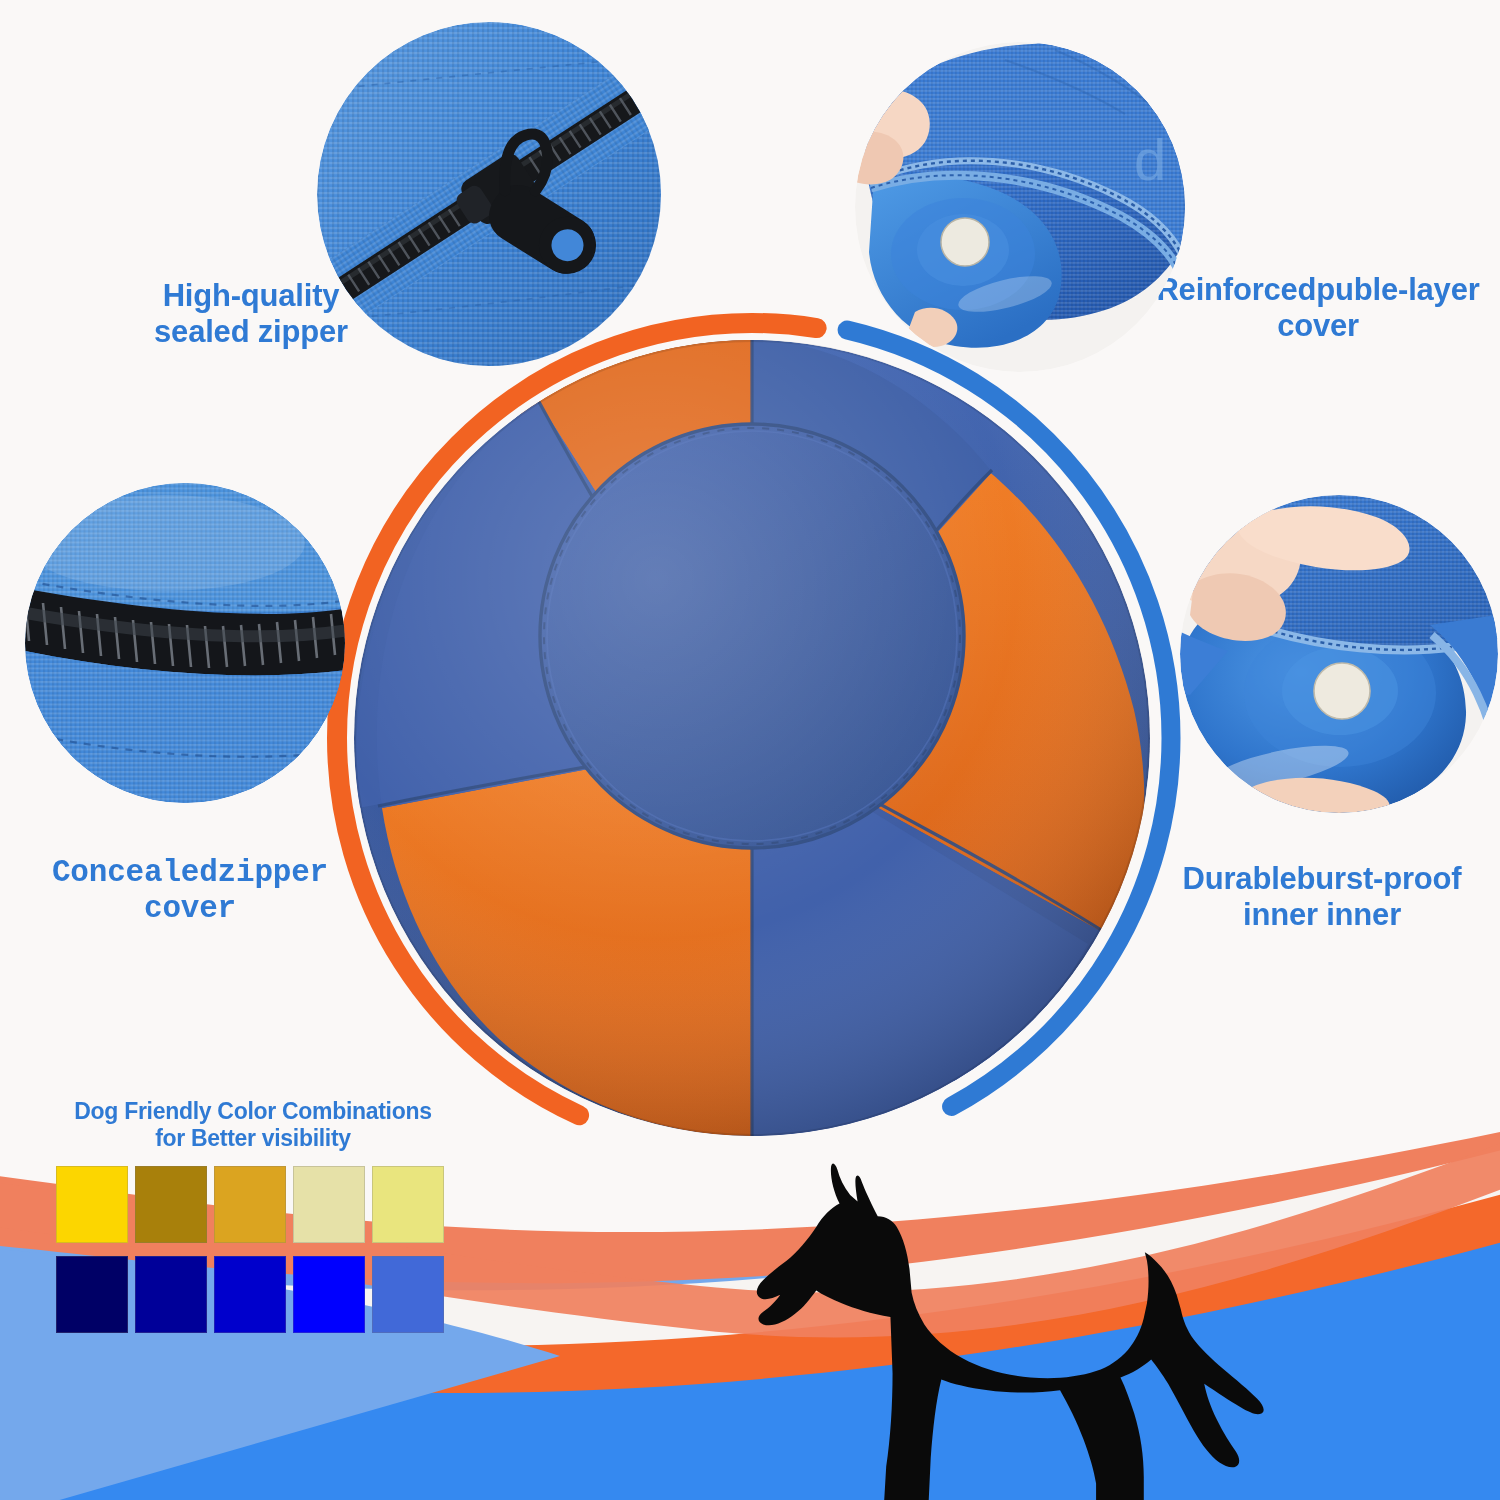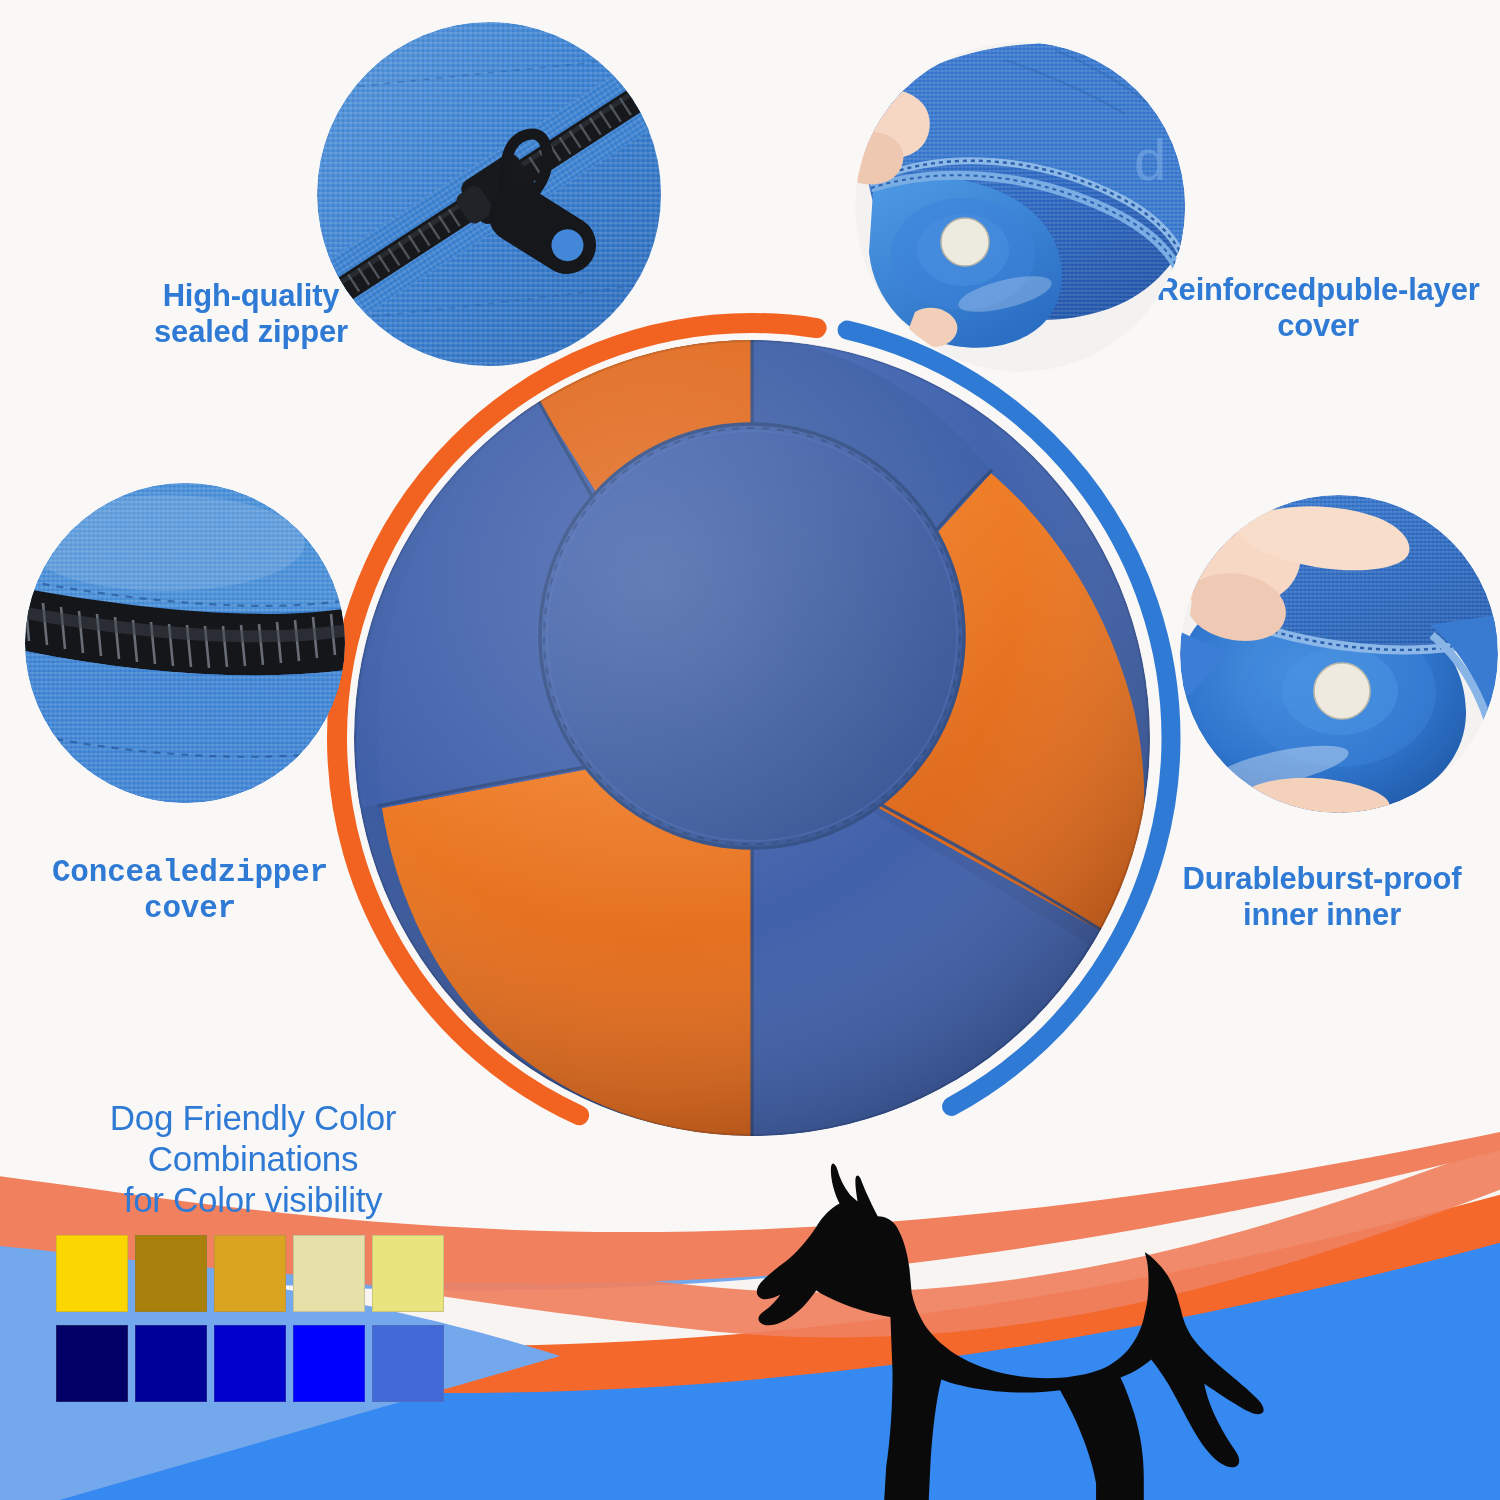--- a/index.html
+++ b/index.html
@@ -37,22 +37,22 @@
   
   #color-block {
     position: absolute;
     left: 18px;
     top: 1098px;
     width: 470px;
     z-index: 45;
   }
   #color-title {
     color: #2f7ad4;
-    font-weight: normal;
-    font-size: 35px;
+    font-weight: bold;
+    font-size: 23px;
     line-height: 1.17;
     text-align: center;
     margin: 0 0 14px 0;
     letter-spacing: -0.3px;
   }
   .swatch-row {
     display: flex;
     gap: 7px;
     margin-left: 38px;
     margin-bottom: 13px;
@@ -546,21 +546,21 @@
   </div>
 
   <div class="feature-label" id="label-br">
     <div>Durableburst-proof</div>
     <div>inner inner</div>
   </div>
 
   <div id="color-block">
     <div id="color-title">
       <div>Dog Friendly Color Combinations</div>
-      <div>for Color visibility</div>
+      <div>for Better visibility</div>
     </div>
     <div class="swatch-row" id="yellow-row">
         <div class="swatch" style="background: rgb(252, 214, 0);"></div>
         <div class="swatch" style="background: rgb(168, 128, 11);"></div>
         <div class="swatch" style="background: rgb(219, 164, 32);"></div>
         <div class="swatch" style="background: rgb(230, 225, 168);"></div>
         <div class="swatch" style="background: rgb(233, 229, 126);"></div>
       </div>
     <div class="swatch-row" id="blue-row">
         <div class="swatch" style="background: rgb(0, 0, 102);"></div>

